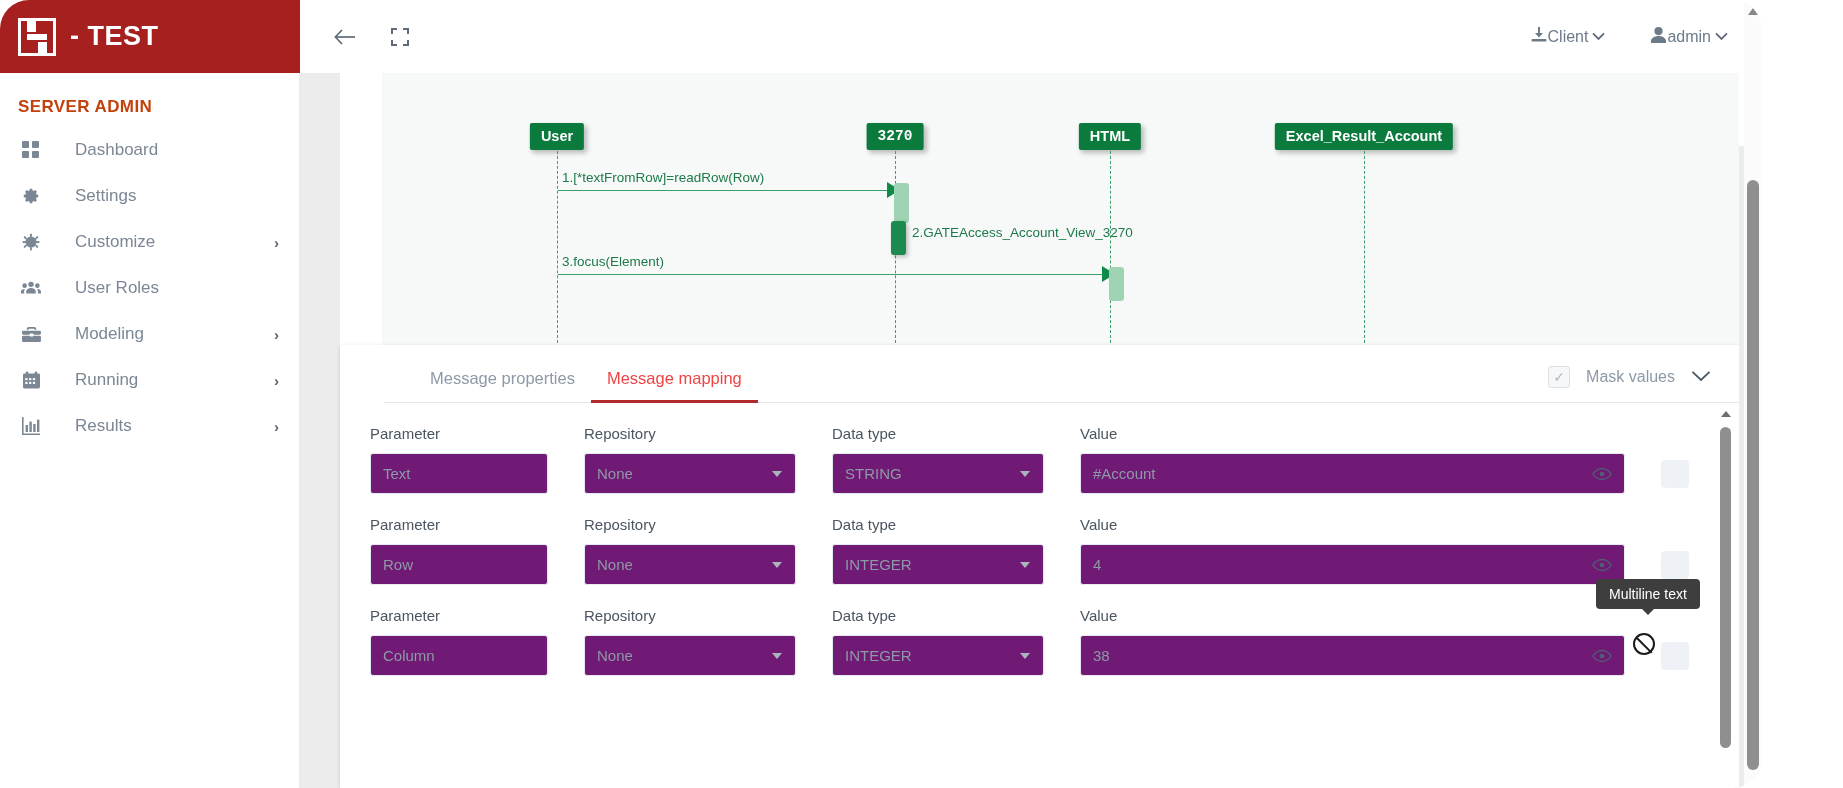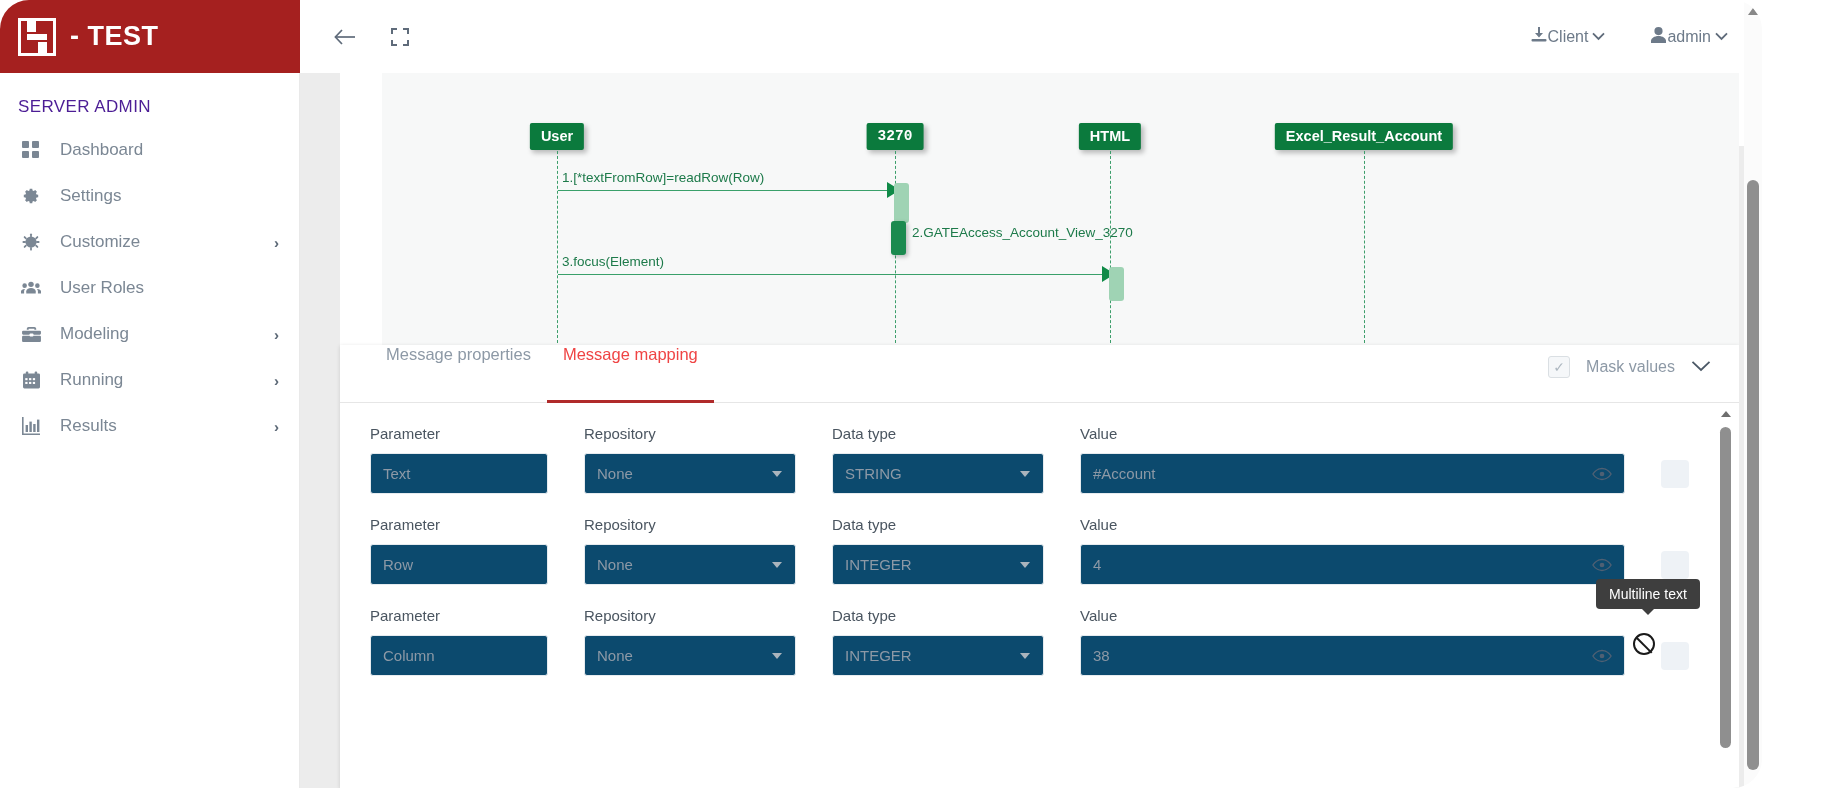--- a/index.html
+++ b/index.html
@@ -36,26 +36,27 @@
     color: #ffffff; font-size: 27px; font-weight: bold; letter-spacing: .5px;
     margin-left: 14px; white-space: nowrap;
   }
 
   
   .sidebar {
     position: absolute; left: 0; top: 73px; width: 300px; height: 715px;
     background: #ffffff; border-right: 1px solid #e9e9e9;
   }
   .sidebar-title {
-    color: #4c1d95; font-size: 17px; letter-spacing: .4px;
+    color: #c2410c; font-size: 17px; letter-spacing: .4px;
     padding: 24px 0 10px 18px;
+    font-weight: bold;
   }
   .nav-item {
     display: flex; align-items: center; height: 46px; padding: 0 20px 0 18px;
-    color: #7b8794; font-size: 17px; cursor: pointer;
+    color: #7b8794; font-size: 17px; cursor: pointer; gap: 15px;
   }
   .nav-ico {
     width: 26px; flex: none; display: flex; align-items: center; justify-content: center;
     color: #7b8794;
   }
   .nav-ico svg { display:block; }
   .nav-label { margin-left: 16px; flex: 1; white-space: nowrap; }
   .nav-chev { color: #5b6876; font-size: 15px; font-weight: bold; line-height: 1; }
 
   
@@ -116,22 +117,22 @@
     box-shadow: 2px 2px 4px rgba(0,0,0,.25);
   }
   .activation.pale { background: #9fd3b4; box-shadow:none; }
 
   
   .details-card {
     position: absolute; left: 40px; top: 272px; right: 23px; bottom: 0;
     background: #ffffff; box-shadow: 0 1px 4px rgba(0,0,0,.14);
   }
   .tabs-row {
-    position: relative; height: 58px; display: flex; 
-    padding-left: 30px; border-bottom: 1px solid #e6e6e6;
+    position: relative; height: 58px; display: flex; align-items: flex-end;
+    padding-left: 30px; border-bottom: 1px solid #e6e6e6; margin-left: 44px;
   }
   .tab {
     font-size: 16.5px; color: #8d99a6; padding: 0 16px 14px 16px; cursor: pointer;
     white-space: nowrap; position: relative;
   }
   .tab.active { color: #ef4444; }
   .tab.active::after {
     content: ""; position: absolute; left: 0; right: 0; bottom: -1px;
     height: 3px; background: #b02a2a;
   }
@@ -152,21 +153,21 @@
     position: absolute; left: 0; top: 58px; right: 0; bottom: 0; overflow: hidden;
   }
   .form-row {
     display: grid;
     grid-template-columns: 178px 212px 212px 1fr 78px;
     column-gap: 36px;
     padding: 22px 0 0 30px;
   }
   .fld-label { color: #4a5560; font-size: 15px; margin-bottom: 11px; }
   .fld {
-    height: 41px; background: #0c4a6e; border: 1px solid #e6ebef; border-radius: 3px;
+    height: 41px; background: #701a75; border: 1px solid #e6ebef; border-radius: 3px;
     display: flex; align-items: center; padding: 0 12px; color: #8d99a6; font-size: 15px;
     position: relative;
   }
   .fld.select::after {
     content: ""; position: absolute; right: 13px; top: 17px;
     border-left: 5px solid transparent; border-right: 5px solid transparent;
     border-top: 6px solid #aab4bd;
   }
   .fld.value { padding-right: 42px; }
   .eye {

